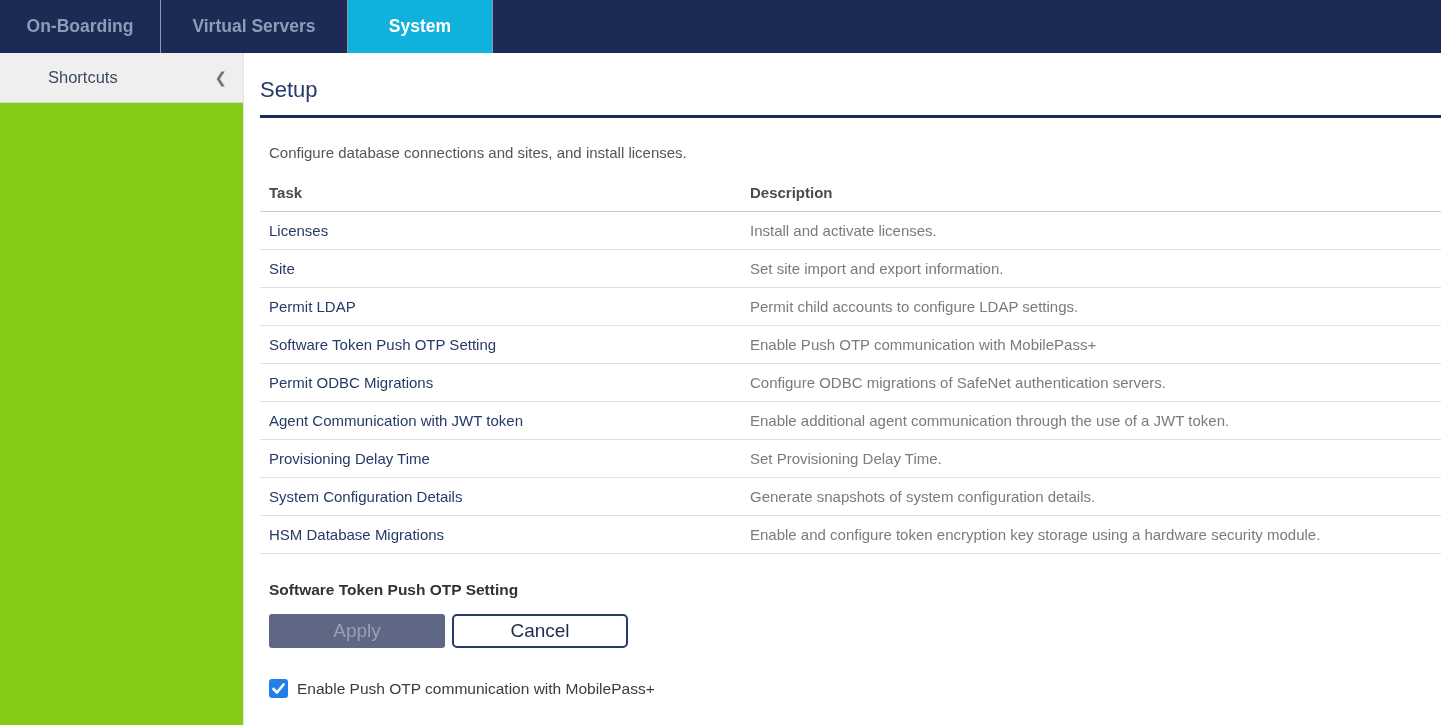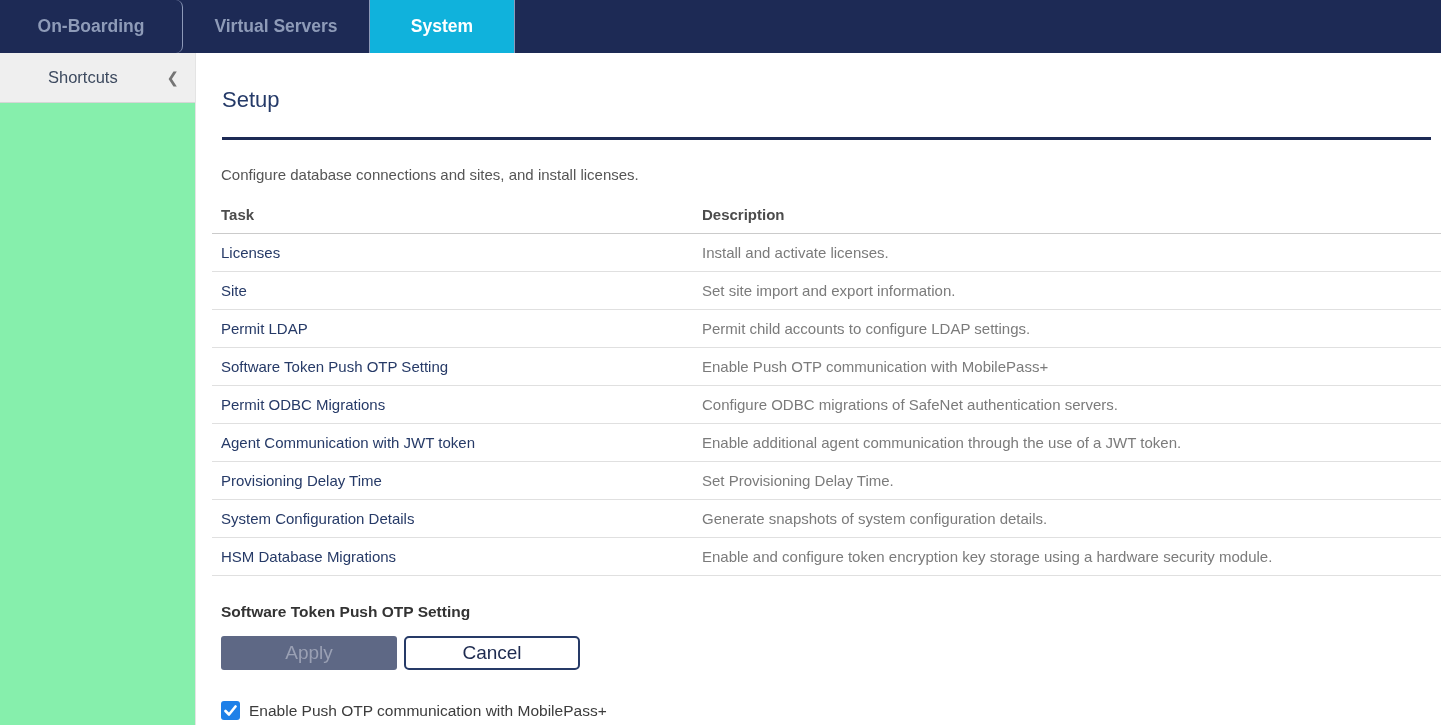--- a/index.html
+++ b/index.html
@@ -14,49 +14,49 @@
   
   .navbar {
     height: 53px; background: #1d2a55;
     display: flex; align-items: stretch;
   }
   .nav-tab {
     display: flex; align-items: center; justify-content: center;
     font-size: 17.5px; font-weight: bold; color: #8e9bb8;
     border-right: 1px solid #8d99b8; cursor: pointer;
   }
-  .nav-tab.t0 { width: 183px; border-radius: 7px; }
+  .nav-tab.t0 { width: 161px; }
   .nav-tab.t1 { width: 187px; }
   .nav-tab.t2 { width: 145px; }
   .nav-tab.active { background: #10b2dc; color: #ffffff; }
 
   
   .layout { display: flex; height: 672px; }
 
   .sidebar {
-    width: 196px; background: #86efac;
+    width: 244px; background: #84cc16;
     border-right: 1px solid #e4e4e4; flex: none;
   }
   .sidebar-header {
     height: 50px; background: #efefef;
     border-bottom: 1px solid #d6d6d6;
     display: flex; align-items: center;
     padding: 0 16px 0 48px;
   }
   .sidebar-title { font-size: 16.5px; color: #3d4a5f; }
   .sidebar-chevron {
     margin-left: auto; color: #757575; font-size: 15px;
     cursor: pointer; line-height: 1;
   }
 
   .main { flex: 1; padding: 24px 0 0 16px; }
 
   .page-title {
-    margin: 10px; font-size: 22px; font-weight: 400; color: #253a68;
-    padding-bottom: 24px; border-bottom: 3px solid #1d2a55;
+    margin: 0; font-size: 22px; font-weight: 400; color: #253a68;
+    padding-bottom: 12px; border-bottom: 3px solid #1d2a55;
   }
   .intro { margin: 26px 0 0 9px; font-size: 15px; color: #555555; }
 
   table.task-table {
     width: 100%; border-collapse: collapse;
     margin-top: 12px; font-size: 15px; table-layout: fixed;
   }
   table.task-table th {
     text-align: left; font-weight: bold; color: #4c4c4c;
     padding: 11px 9px 10px 9px; border-bottom: 1px solid #cbcbcb;

